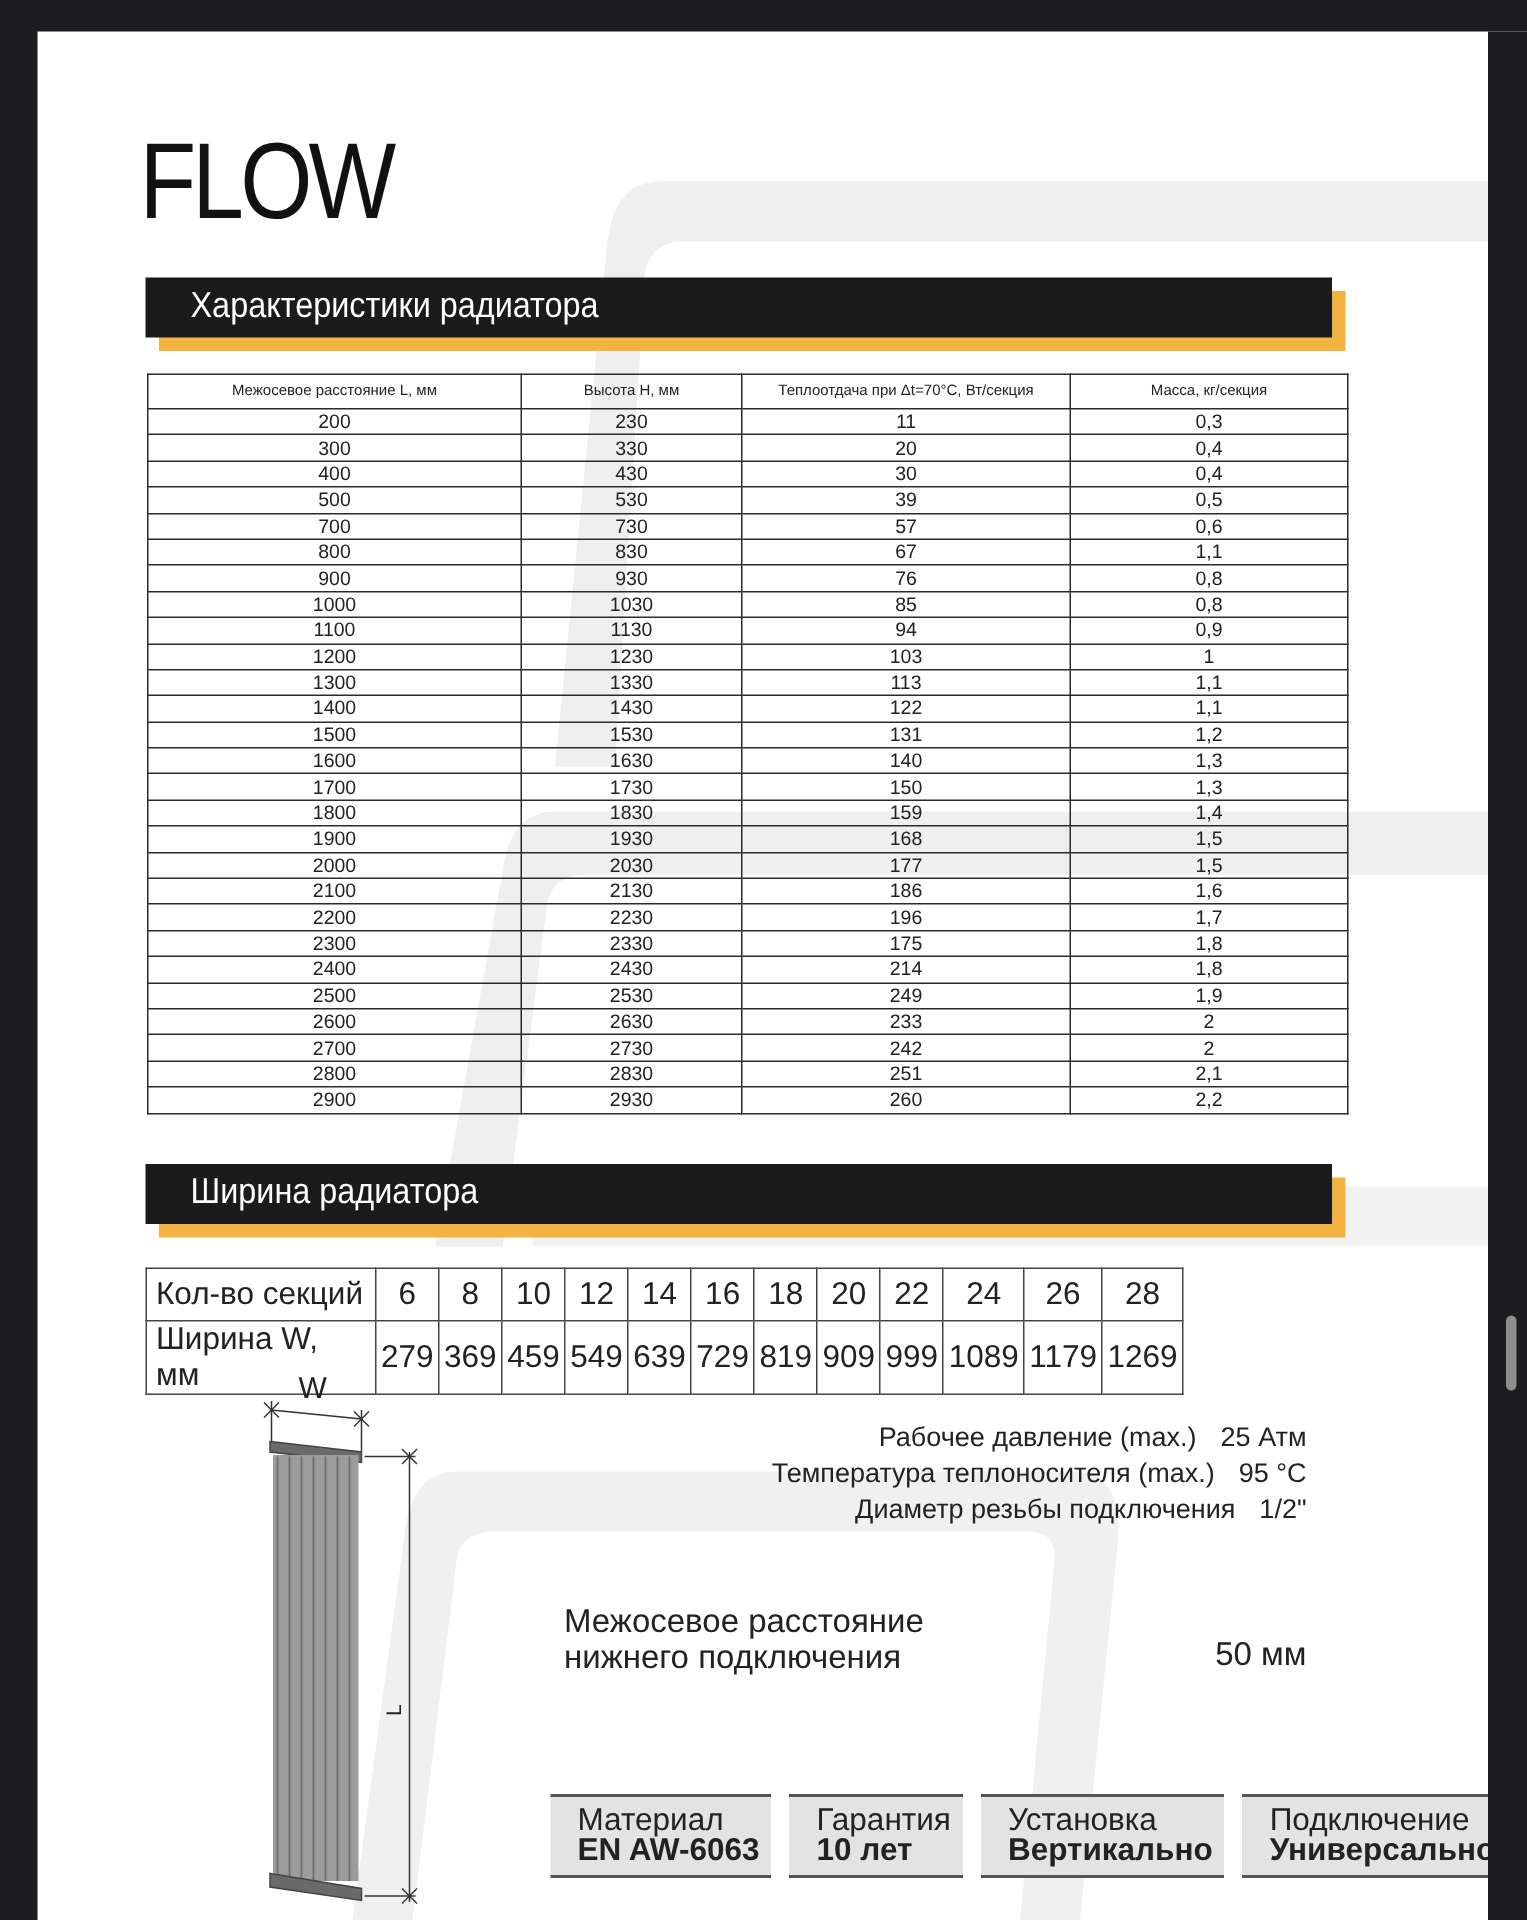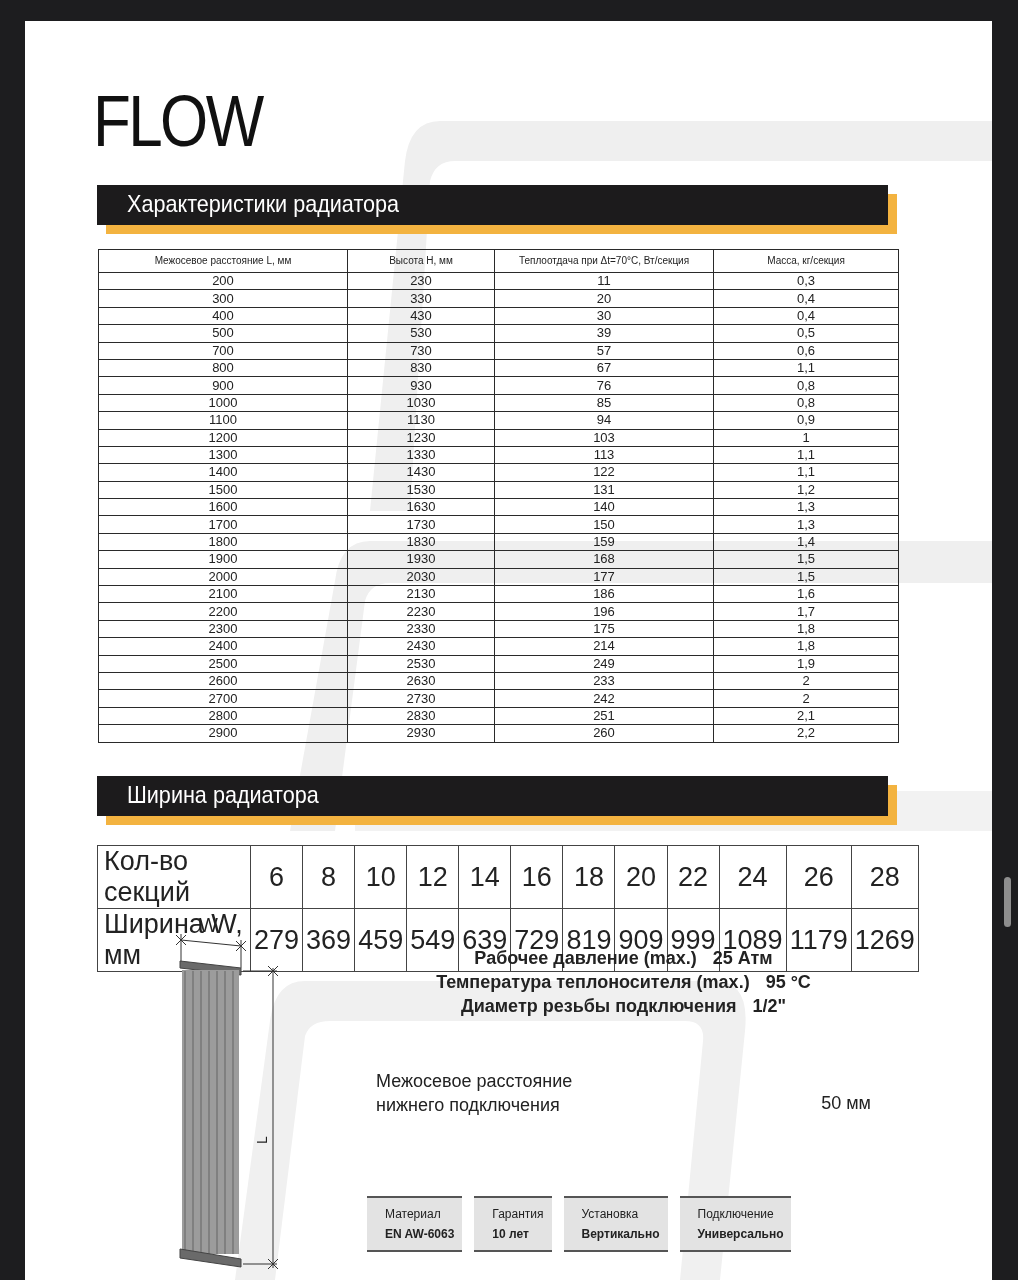--- a/index.html
+++ b/index.html
@@ -9,31 +9,31 @@
   .scroll-thumb{position:absolute;left:1004px;top:877px;width:7px;height:50px;border-radius:4px;background:#8e8e8e;}
   .wm{position:absolute;left:0;top:0;width:967px;height:1259px;}
   .title{position:absolute;left:68px;top:60px;font-size:72px;font-weight:300;letter-spacing:-3px;transform:scaleX(0.86);transform-origin:left top;color:#111;line-height:80px;}
   .band{position:absolute;height:40px;}
   .band .shadow{position:absolute;left:9px;top:9px;right:-9px;bottom:-9px;background:#f3b340;}
   .band .bar{position:absolute;left:0;top:0;right:0;bottom:0;background:#1c1b1c;color:#fff;font-size:24px;line-height:38px;padding-left:30px;transform-origin:left center;}
   .band .bar span{display:inline-block;transform:scaleX(0.9);transform-origin:left center;}
   table.spec{position:absolute;left:73px;top:228px;width:800px;border-collapse:collapse;font-size:13px;table-layout:fixed;}
   table.spec td, table.spec th{border:1px solid #2a2a2a;text-align:center;padding:0;height:16.4px;line-height:16px;font-weight:normal;color:#222;}
   table.spec th{font-size:10px;height:22px;}
-  table.widths{position:absolute;left:72px;top:824px;border-collapse:collapse;font-size:27px;border-radius:16px;}
+  table.widths{position:absolute;left:72px;top:824px;border-collapse:collapse;font-size:21px;border-radius:16px;}
   table.widths td{border:1px solid #444;height:34px;text-align:center;padding:0 3px;color:#222;}
   table.widths td.lbl{padding:0 6px;text-align:left;width:140px;}
   .diagram{position:absolute;left:140px;top:895px;width:140px;height:365px;}
   .params{position:absolute;left:351px;top:925px;width:495px;font-size:18px;color:#222;}
-  .prow{display:flex;justify-content:center;line-height:24px;font-weight:bold;}
+  .prow{display:flex;justify-content:flex-end;line-height:24px;}
   .prow .v{text-align:right;margin-left:16px;}
-  .p2{position:absolute;left:351px;top:1048px;width:495px;font-size:18px;color:#222;line-height:24px;}
+  .p2{position:absolute;left:351px;top:1048px;width:495px;font-size:22px;color:#222;line-height:24px;}
   .p2 .v{position:absolute;right:0;top:22px;}
   .tags{position:absolute;left:342px;top:1175px;display:flex;gap:12px;}
-  .tag{background:#e3e3e3;border-top:2px solid #555;border-bottom:2px solid #555;padding:6px 8px 6px 18px;font-size:12px;line-height:20px;color:#222;}
+  .tag{background:#e3e3e3;border-top:2px solid #555;border-bottom:2px solid #555;padding:6px 8px 6px 18px;font-size:21px;line-height:20px;color:#222;}
   .tag .k{display:block;}
   .tag .v{display:block;font-weight:bold;}
 </style>
 </head>
 <body>
 
 <div class="page">
   <svg class="wm" viewBox="0 0 967 1259">
     <path d="M415 100 Q385 100 380 140 L345 490 L385 490 L405 160 Q410 140 430 140 L967 140 L967 100 Z" fill="#efefef"></path>
     <path d="M345 520 Q315 520 310 560 L265 810 L310 810 L340 580 Q345 562 365 562 L967 562 L967 520 Z" fill="#efefef"></path>

